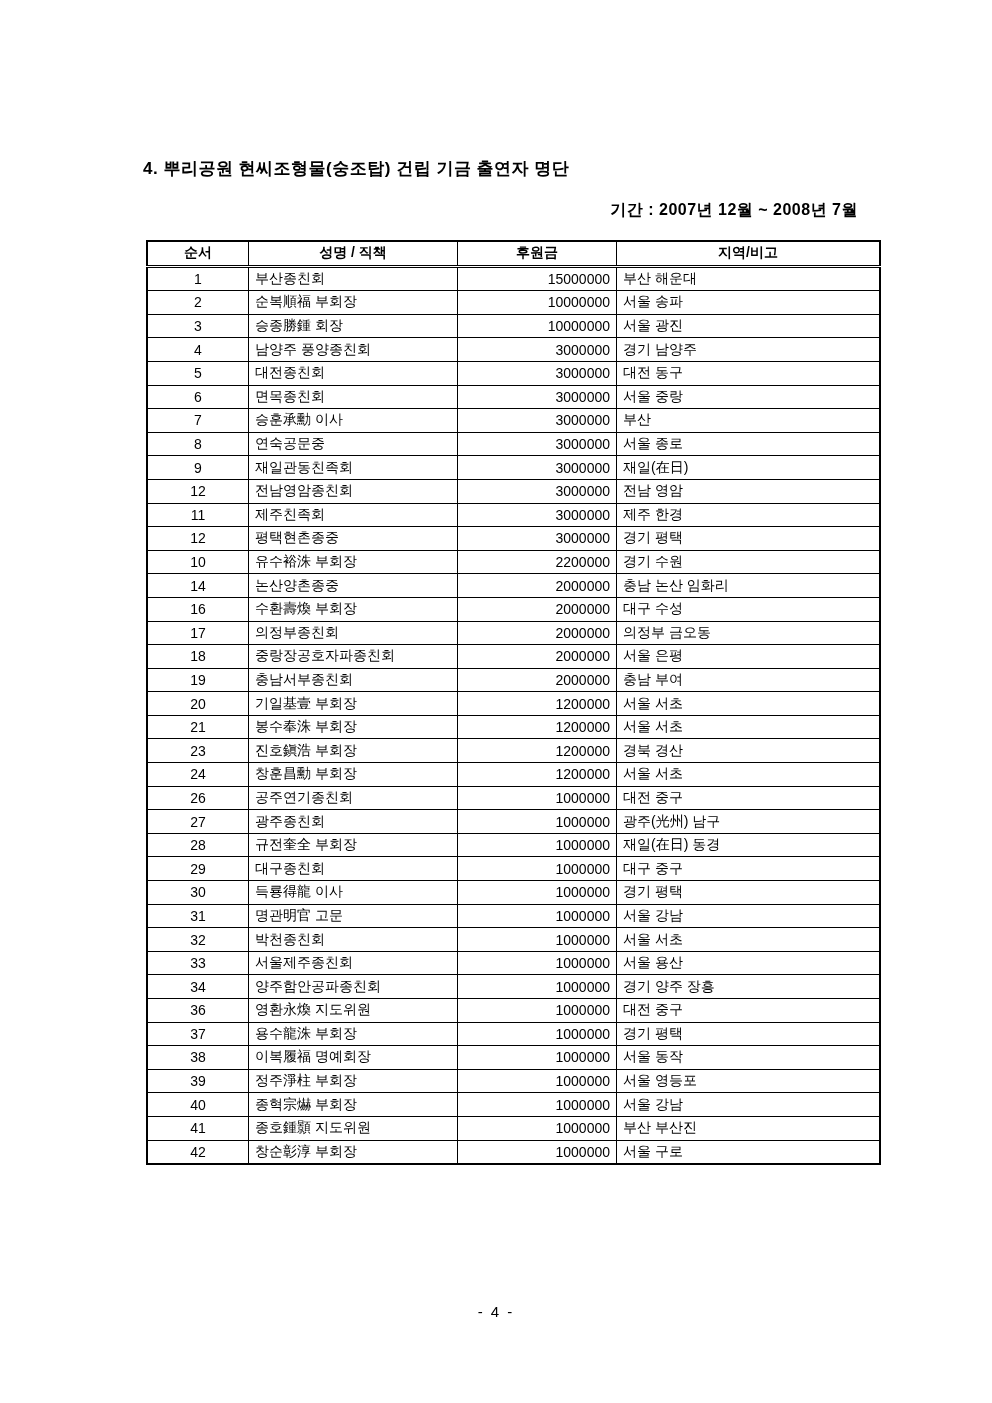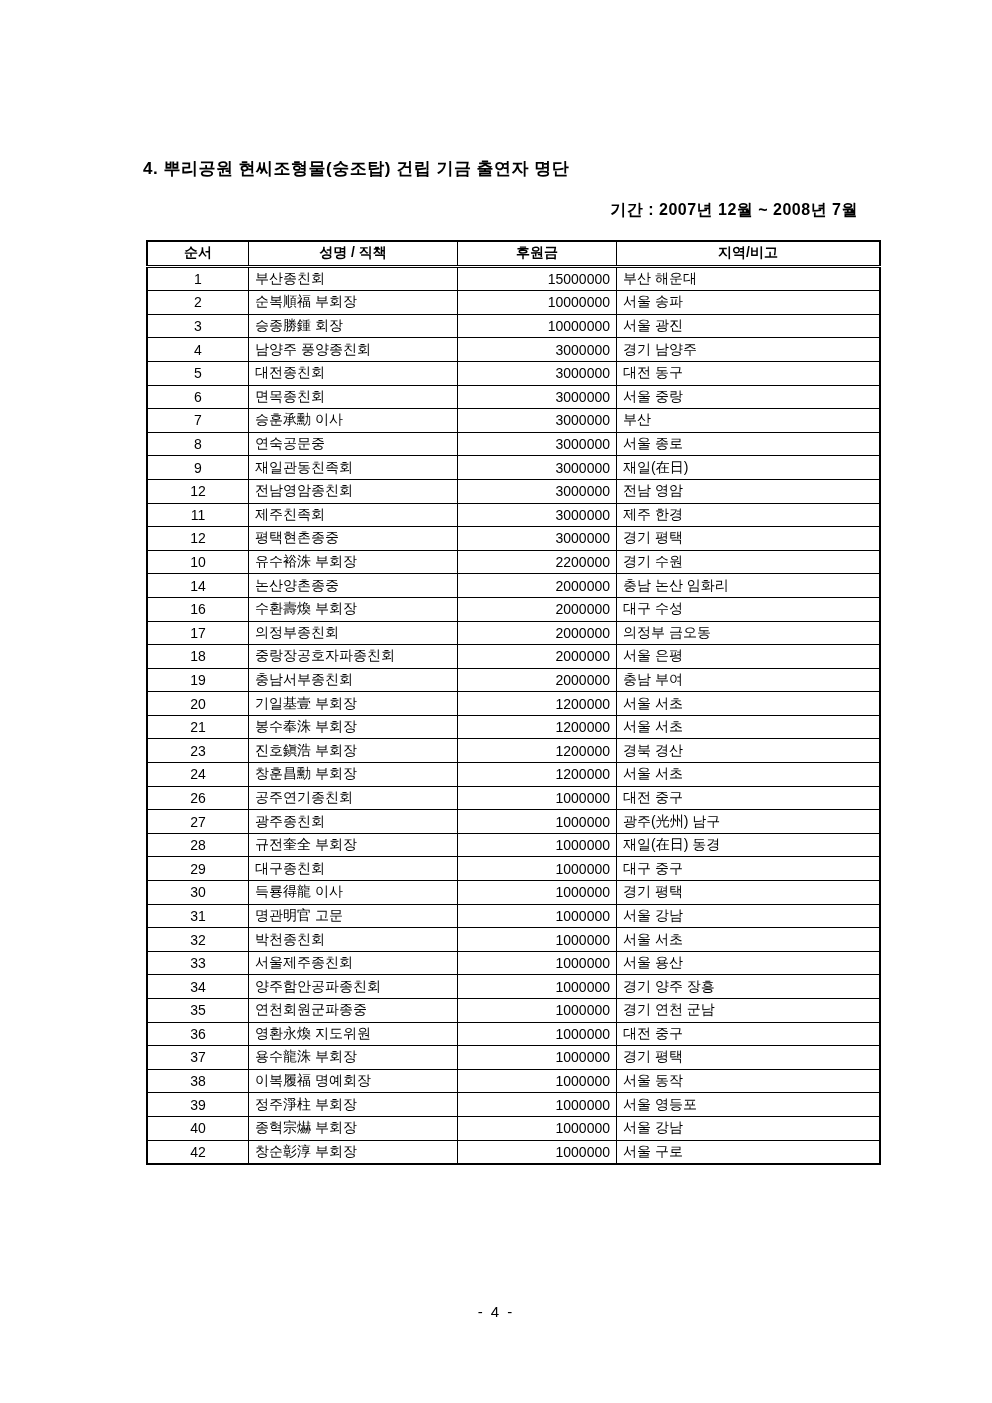--- a/index.html
+++ b/index.html
@@ -275,26 +275,20 @@
           <td class="col-amount">1000000</td>
           <td class="col-region">서울 용산</td>
         </tr>
         <tr>
           <td class="col-no">34</td>
           <td class="col-name">양주함안공파종친회</td>
           <td class="col-amount">1000000</td>
           <td class="col-region">경기 양주 장흥</td>
         </tr>
         <tr>
-          <td class="col-no">35</td>
-          <td class="col-name">연천회원군파종중</td>
-          <td class="col-amount">1000000</td>
-          <td class="col-region">경기 연천 군남</td>
-        </tr>
-        <tr>
           <td class="col-no">36</td>
           <td class="col-name">영환永煥 지도위원</td>
           <td class="col-amount">1000000</td>
           <td class="col-region">대전 중구</td>
         </tr>
         <tr>
           <td class="col-no">37</td>
           <td class="col-name">용수龍洙 부회장</td>
           <td class="col-amount">1000000</td>
           <td class="col-region">경기 평택</td>
@@ -311,20 +305,26 @@
           <td class="col-amount">1000000</td>
           <td class="col-region">서울 영등포</td>
         </tr>
         <tr>
           <td class="col-no">40</td>
           <td class="col-name">종혁宗爀 부회장</td>
           <td class="col-amount">1000000</td>
           <td class="col-region">서울 강남</td>
         </tr>
         <tr>
+          <td class="col-no">41</td>
+          <td class="col-name">종호鍾顥 지도위원</td>
+          <td class="col-amount">1000000</td>
+          <td class="col-region">부산 부산진</td>
+        </tr>
+        <tr>
           <td class="col-no">42</td>
           <td class="col-name">창순彰淳 부회장</td>
           <td class="col-amount">1000000</td>
           <td class="col-region">서울 구로</td>
         </tr>
       </tbody>
   </table>
 
   <div class="page-number">- 4 -</div>
 

